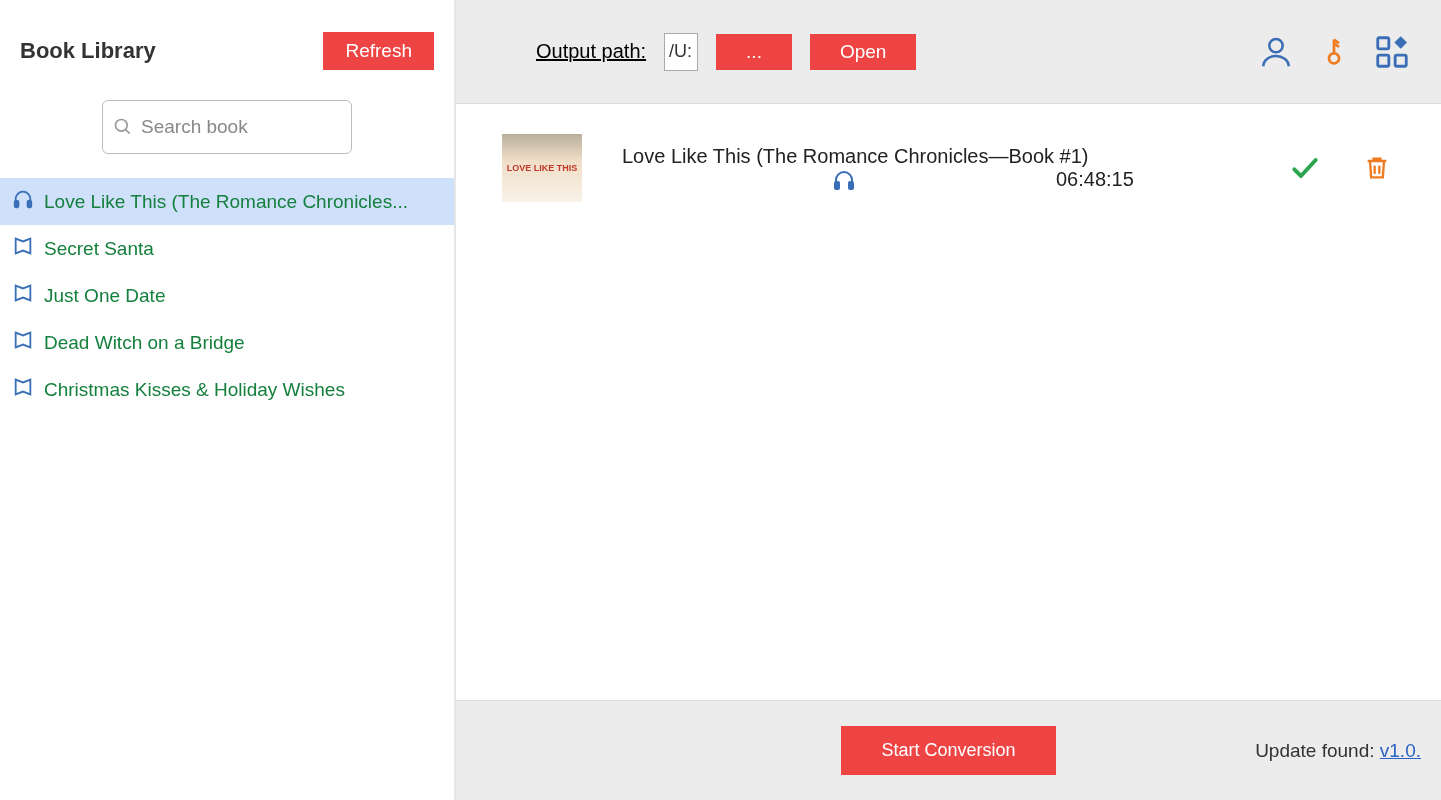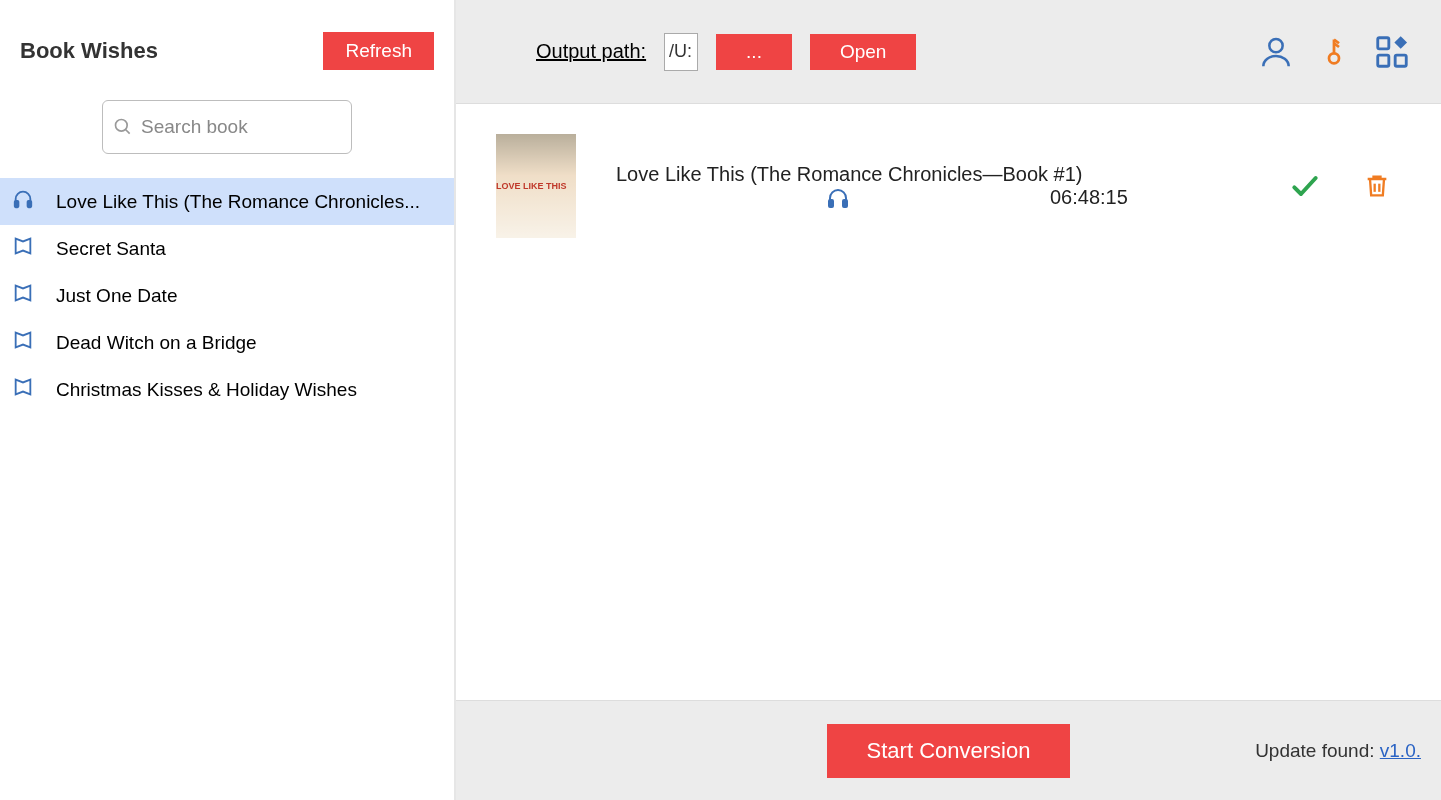--- a/index.html
+++ b/index.html
@@ -65,24 +65,24 @@
     color: #555;
     width: 100%;
     background: transparent;
   }
   .search-box input::placeholder { color: #888; }
 
   .book-list { display: flex; flex-direction: column; }
   .book-item {
     display: flex;
     align-items: center;
-    gap: 22px;
+    gap: 10px;
     padding: 10px 12px;
     font-size: 19px;
-    color: #000000;
+    color: #15803d;
     cursor: pointer;
     white-space: nowrap;
     overflow: hidden;
     text-overflow: ellipsis;
   }
   .book-item.selected { background: #cfe0fb; }
   .book-item .label {
     overflow: hidden;
     text-overflow: ellipsis;
     white-space: nowrap;
@@ -124,26 +124,27 @@
     overflow: auto;
   }
   .queue-row {
     display: flex;
     align-items: center;
     padding: 30px 40px;
     gap: 40px;
   }
   .cover {
     width: 80px;
-    height: 104px;
+    height: 68px;
     background: linear-gradient(180deg, #8b7a5a 0%, #e6c9a3 40%, #f4ead9 100%);
     position: relative;
-    display:flex;align-items:center;
+    display:flex;align-items:center;justify-content:center;
     font-size:9px;font-weight:900;color:#c0392b;text-align:center;
     line-height:1.0;
+    margin-left:6px;
   }
   .cover::before{
     content:"";position:absolute;inset:0;
     background:rgba(255,255,255,0.4);
   }
   .cover span{position:relative;z-index:1;}
   .queue-info {
     flex: 1;
     display: flex;
     flex-direction: column;
@@ -161,37 +162,37 @@
 
   .footer {
     height: 100px;
     background: #ececec;
     border-top: 1px solid #ddd;
     display: flex;
     align-items: center;
     justify-content: center;
     position: relative;
   }
-  .footer .btn { font-size: 22px; padding: 14px 40px; }
+  .footer .btn { font-size: 18px; padding: 14px 40px; }
   .update {
     position: absolute;
     right: 20px;
     font-size: 19px;
     color: #333;
   }
   .update a { color: #2a63c4; text-decoration: underline; }
 
   svg { flex-shrink: 0; }
 </style>
 </head>
 <body>
 
 <aside class="sidebar">
   <div class="sidebar-header">
-    <div class="sidebar-title">Book Wishes</div>
+    <div class="sidebar-title">Book Library</div>
     <button class="btn">Refresh</button>
   </div>
 
   <div class="search-wrap">
     <div class="search-box">
       <svg width="20" height="20" viewBox="0 0 24 24" fill="none" stroke="#999" stroke-width="2">
         <circle cx="10" cy="10" r="7"></circle>
           <line x1="20" y1="20" x2="15" y2="15"></line>
       </svg>
       <input type="text" placeholder="Search book" style="">

